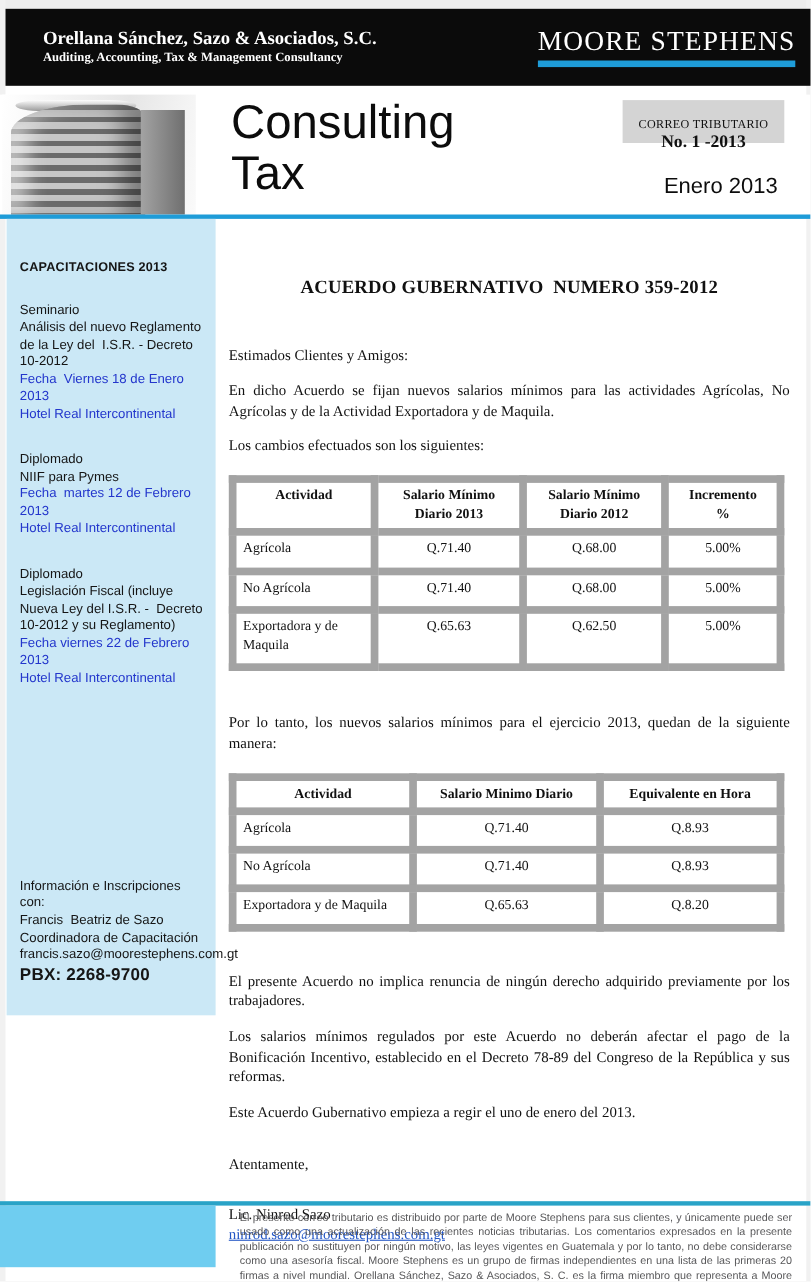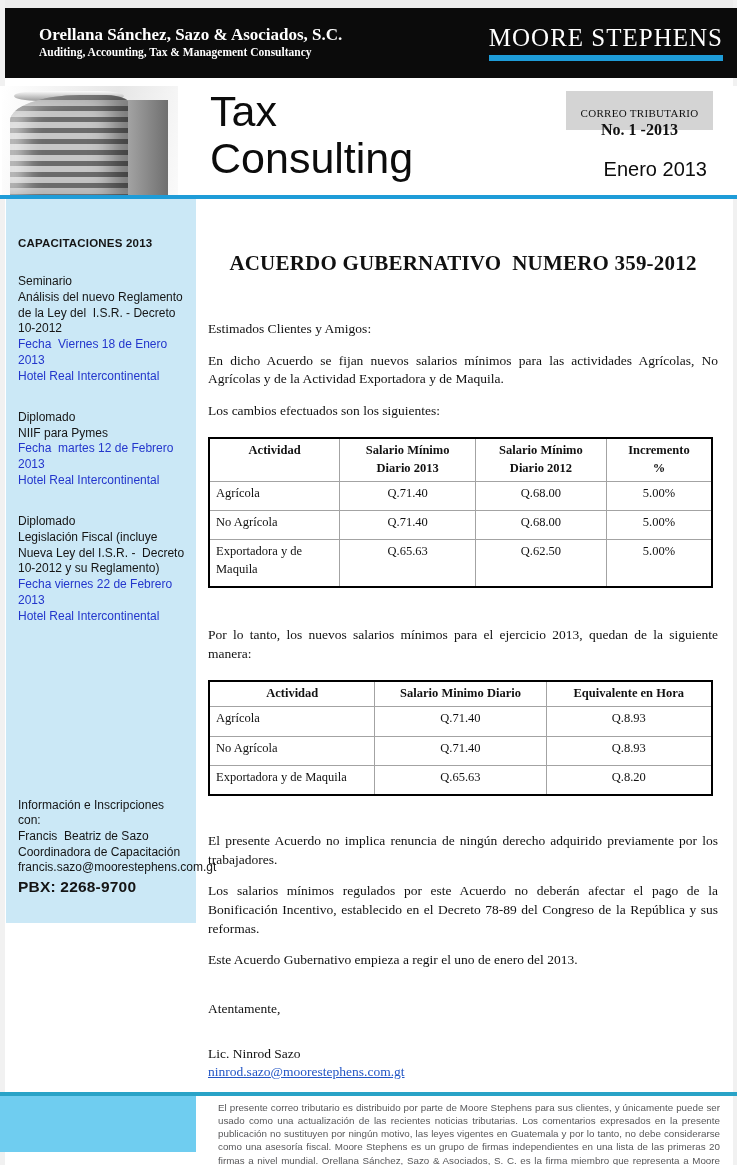--- a/index.html
+++ b/index.html
@@ -76,34 +76,34 @@
   .ev-blue{color:#2336cc;white-space:pre-wrap;}
   .sb-info{margin-top:auto;line-height:1.3;}
   .sb-info .pre{white-space:pre-wrap;}
   .sb-pbx{font-weight:bold;font-size:15.5px;margin-top:1px;letter-spacing:.2px;}
 
   .main{
     flex:1;box-sizing:border-box;padding:50px 19px 0 12px;
     font-size:13.5px;line-height:1.38;
   }
   .doc-title{
-    text-align:center;font-weight:bold;font-size:21px;white-space:pre-wrap;letter-spacing:.2px;
+    text-align:center;font-weight:bold;font-size:17px;white-space:pre-wrap;letter-spacing:.2px;
   }
   .salutation{margin-top:42px;}
   .para{margin-top:13px;text-align:justify;}
   .para-first{margin-top:26px;}
   .gap-lg{margin-top:38px;}
   .gap-xl{margin-top:36px;}
 
   table.doc{
     border-collapse:collapse;margin-top:17px;width:505px;
     font-size:12.5px;border:2px solid #000;
   }
   table.doc td,table.doc th{
-    border:1px solid #a3a3a3;padding:3px 6px 8px 6px;vertical-align:top;margin-top:44px;
+    border:7px solid #a3a3a3;padding:3px 6px 8px 6px;vertical-align:top;margin-top:44px;
   }
   table.doc th{font-weight:bold;text-align:center;padding-bottom:4px;}
   td.cellc{text-align:center;}
   td.celll{text-align:left;}
   .t2{margin-top:30px;}
   .hdr-line{display:block;}
 
   .closing{margin-top:30px;white-space:pre-wrap;}
   .sigblock{margin-top:26px;line-height:1.35;}
   .sig-email a, .email-link{color:#2356c5;text-decoration:underline;cursor:pointer;}
@@ -136,22 +136,22 @@
     </div>
   </div>
 
   <div class="banner">
     <div class="building">
       <div class="tower-cap"></div>
       <div class="tower"></div>
       <div class="wing"></div>
     </div>
     <div class="banner-title">
+      <div>Consulting</div>
       <div>Tax</div>
-      <div>Consulting</div>
     </div>
     <div class="corr-box">
       <div class="corr-line1">CORREO TRIBUTARIO</div>
       <div class="corr-line2">No. 1 -2013</div>
     </div>
     <div class="banner-date">Enero 2013</div>
   </div>
   <div class="blue-rule"></div>
 
   <div class="bodywrap">

